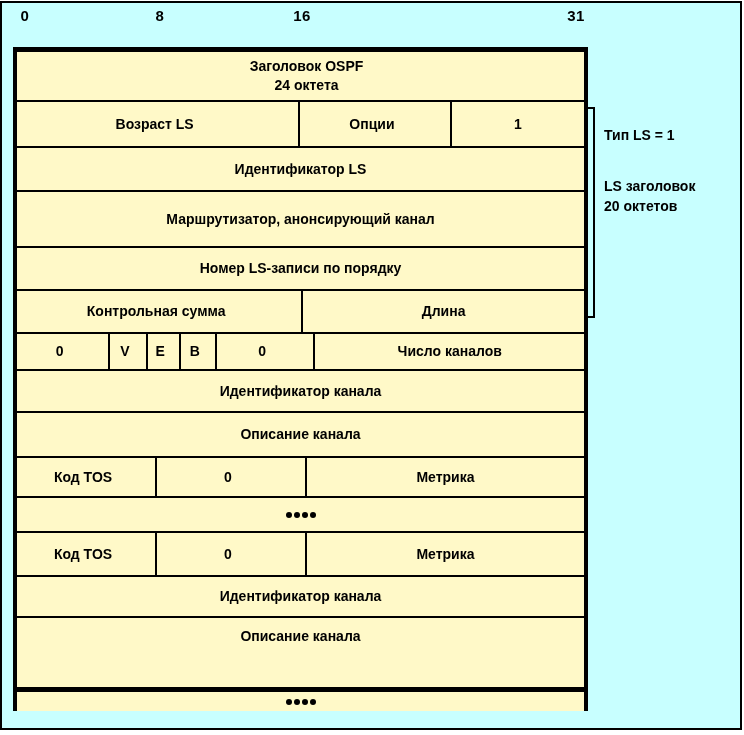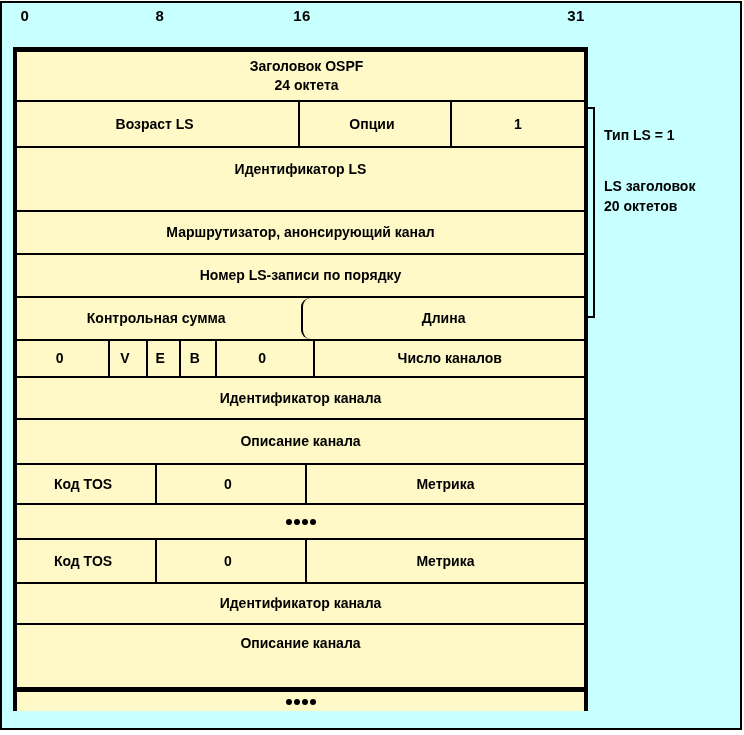--- a/index.html
+++ b/index.html
@@ -106,29 +106,29 @@
 24 октета</span></div>
       </div>
       <div class="row" style="height: 46px;">
         <div class="cell" style="width: 49.6%;"><span>Возраст LS</span></div>
         <div class="cell" style="width: 26.2%;"><span>Опции</span></div>
         <div class="cell" style="width: 24.2%;"><span>1</span></div>
       </div>
       <div class="row" style="height: 44px;">
         <div class="cell" style="width: 100%;"><span>Идентификатор LS</span></div>
       </div>
-      <div class="row" style="height: 43px; margin-top: 20px;">
+      <div class="row" style="height: 56px;">
         <div class="cell" style="width: 100%;"><span>Маршрутизатор, анонсирующий  канал</span></div>
       </div>
       <div class="row" style="height: 43px;">
         <div class="cell" style="width: 100%;"><span>Номер LS-записи по порядку</span></div>
       </div>
       <div class="row" style="height: 43px;">
         <div class="cell" style="width: 49.6%;"><span>Контрольная сумма</span></div>
-        <div class="cell" style="width: 50.4%; border-radius: 9px;"><span>Длина</span></div>
+        <div class="cell" style="width: 50.4%;"><span>Длина</span></div>
       </div>
       <div class="row" style="height: 37px;">
         <div class="cell" style="width: 15.9%;"><span>0</span></div>
         <div class="cell" style="width: 5.8%;"><span>V</span></div>
         <div class="cell" style="width: 5.1%;"><span>E</span></div>
         <div class="cell" style="width: 5.5%;"><span>B</span></div>
         <div class="cell" style="width: 17.3%;"><span>0</span></div>
         <div class="cell" style="width: 50.4%;"><span>Число каналов</span></div>
       </div>
       <div class="row" style="height: 42px;">

